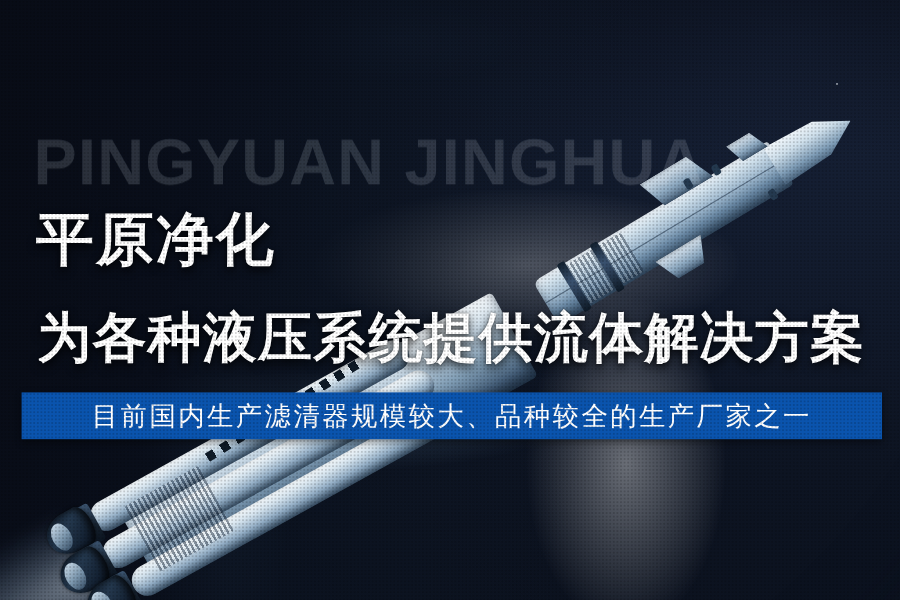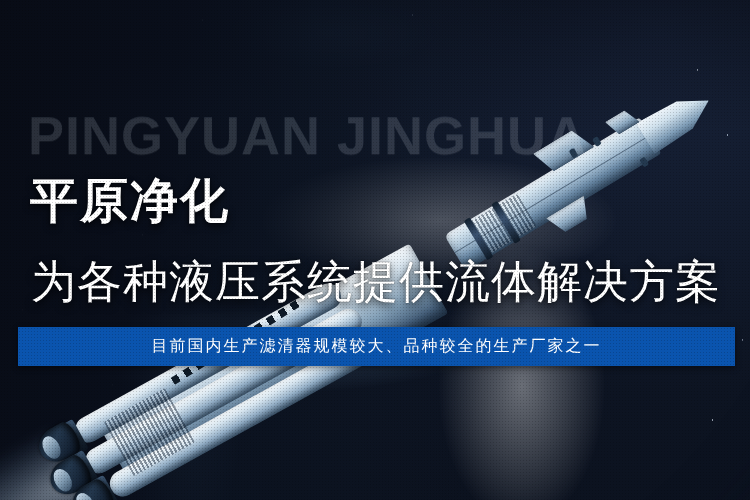--- a/index.html
+++ b/index.html
@@ -232,42 +232,42 @@
     letter-spacing:2px;
     color:#ffffff;
     text-shadow:0 3px 7px rgba(0,0,0,.75), 0 0 2px rgba(0,0,0,.5);
     white-space:nowrap;
   }
 
   .subhead{
     position:absolute;
     left:31px; top:257px;
     font-size:45px;
-    font-weight:normal;
+    font-weight:bold;
     line-height:1.1;
     letter-spacing:1px;
     color:#ffffff;
     text-shadow:0 3px 8px rgba(0,0,0,.8), 0 0 2px rgba(0,0,0,.55);
     white-space:nowrap;
   }
 
   
   .tagline-bar{
     position:absolute;
     left:18px; top:327px;
     width:717px; height:39px;
     background:#0a54ae;
     display:flex;
     align-items:center;
     justify-content:center;
     box-shadow:0 2px 6px rgba(0,0,0,.45);
   }
   .tagline-bar .txt{
     color:#ffffff;
-    font-size:16px;
+    font-size:22px;
     letter-spacing:2px;
     white-space:nowrap;
   }
 
   
   .halftone{
     position:absolute;inset:0;
     pointer-events:none;
     opacity:.30;
     background-image:

